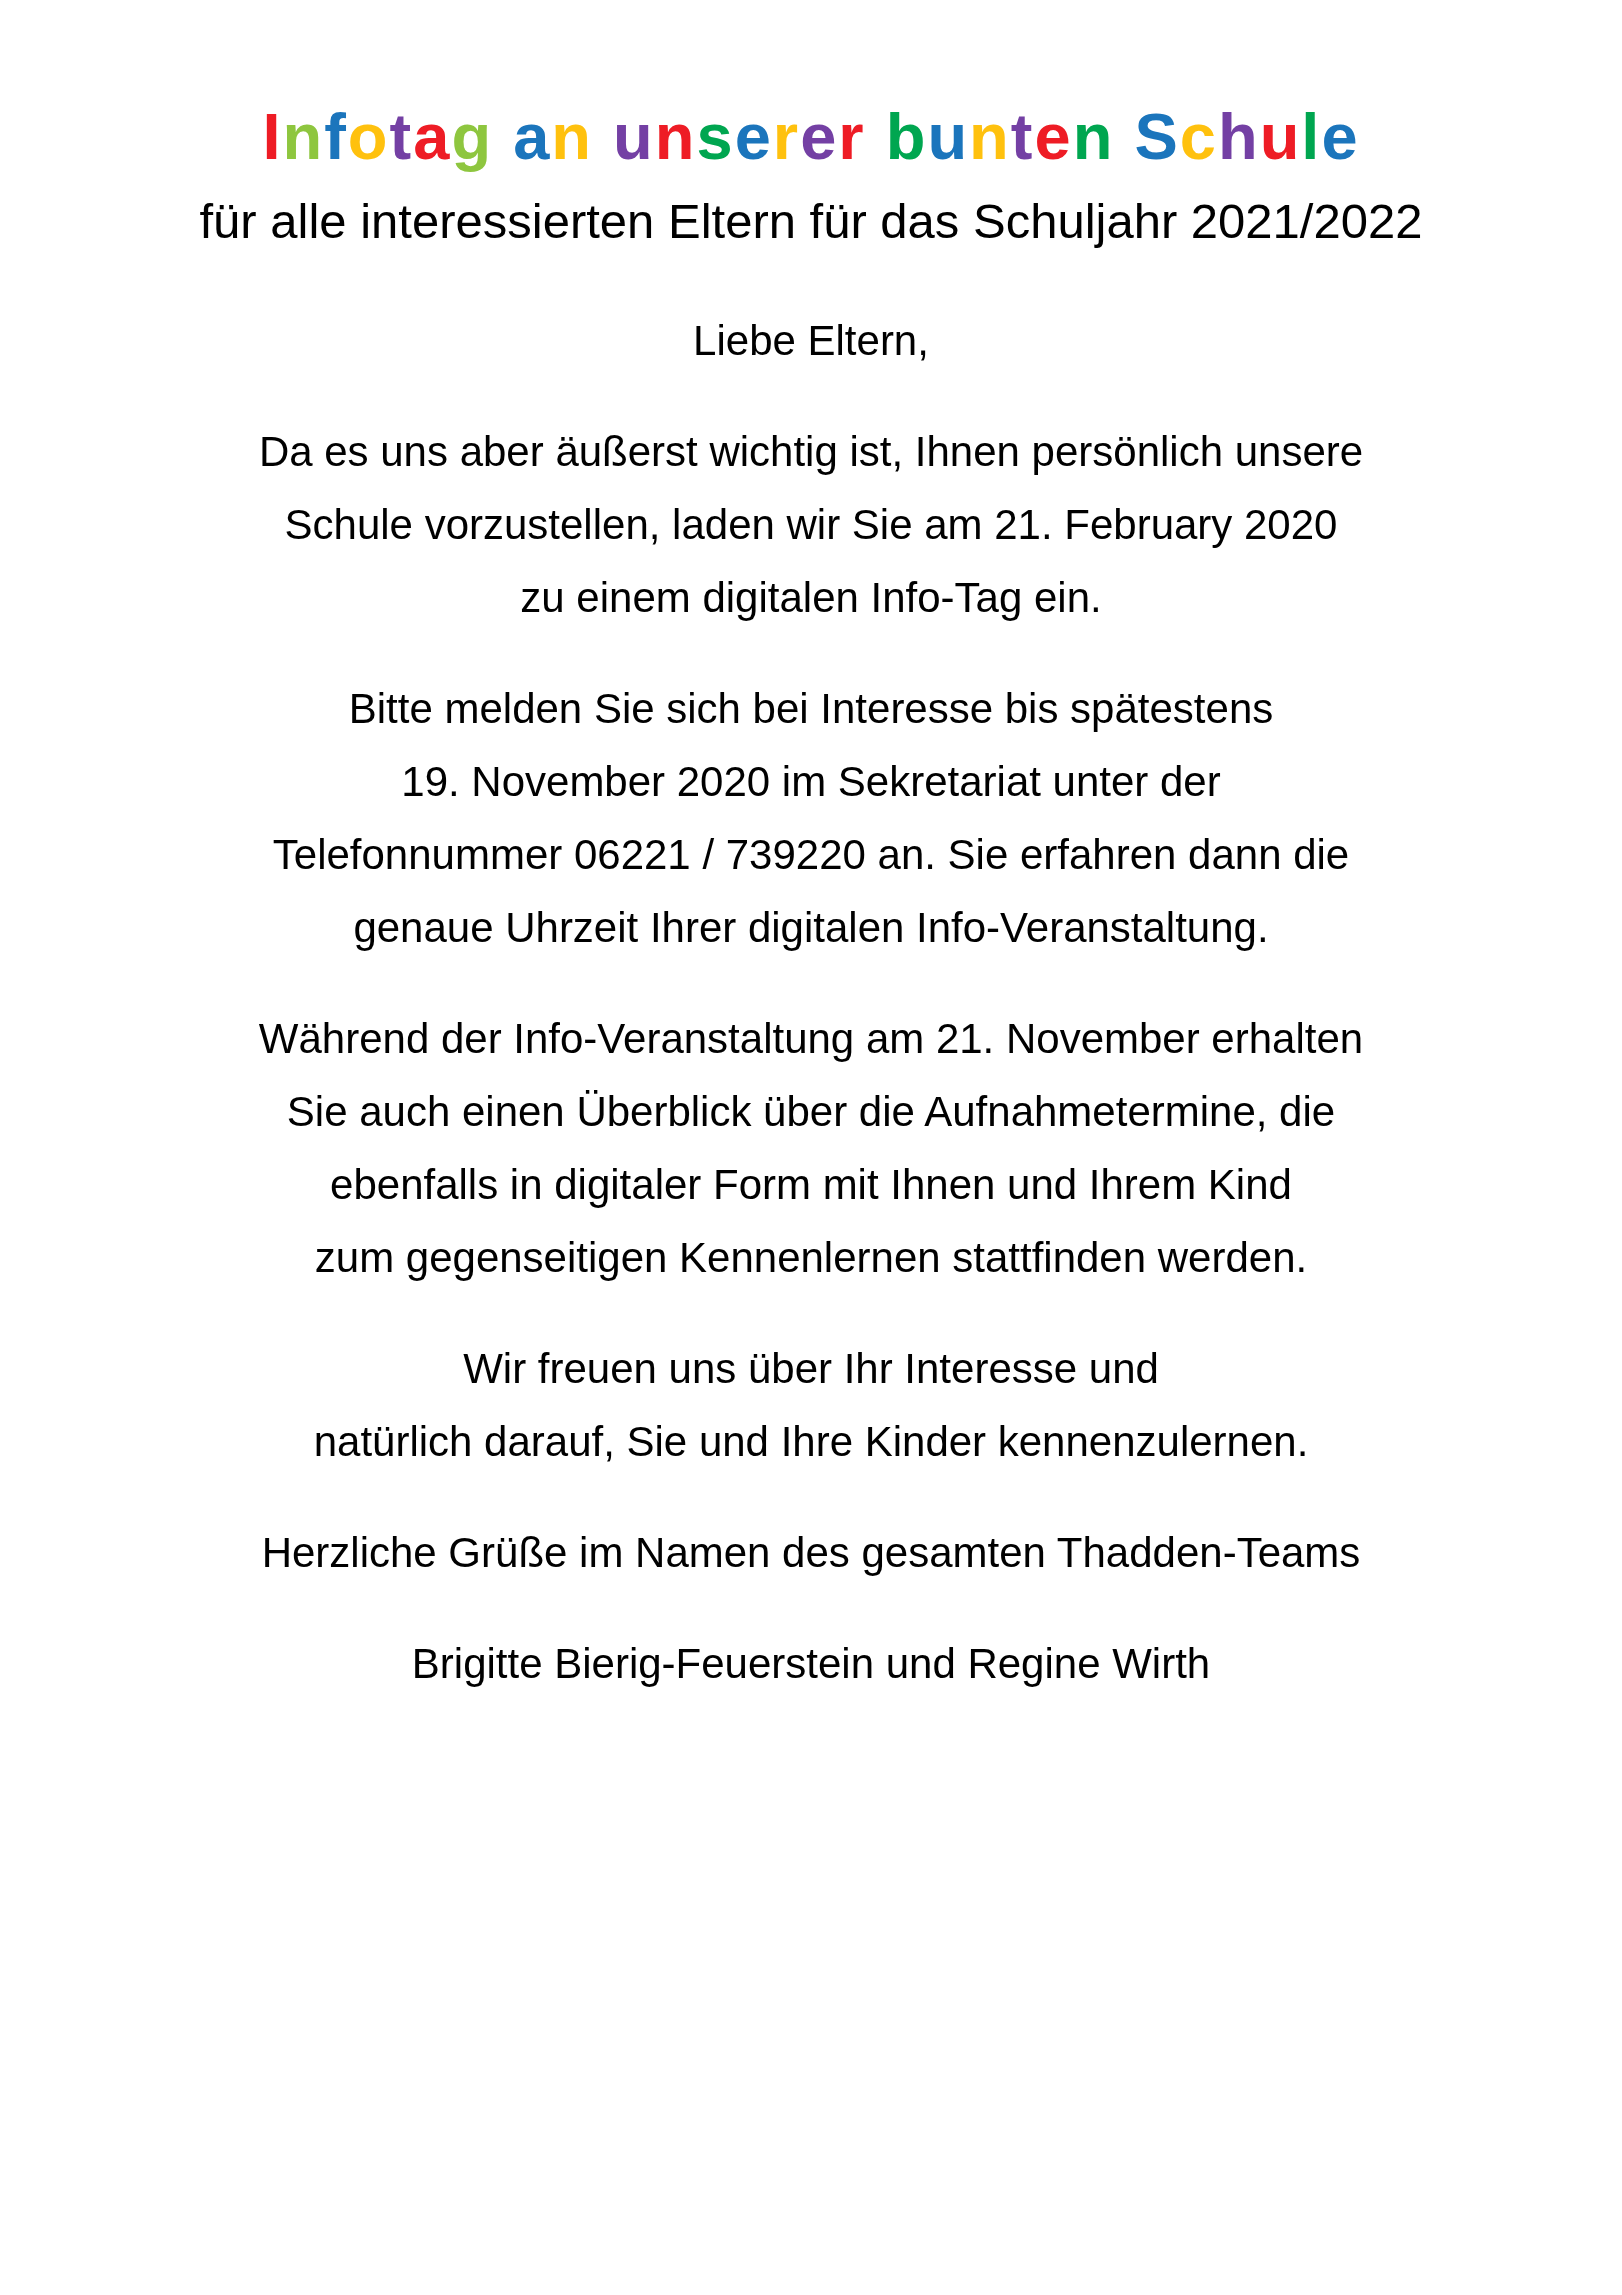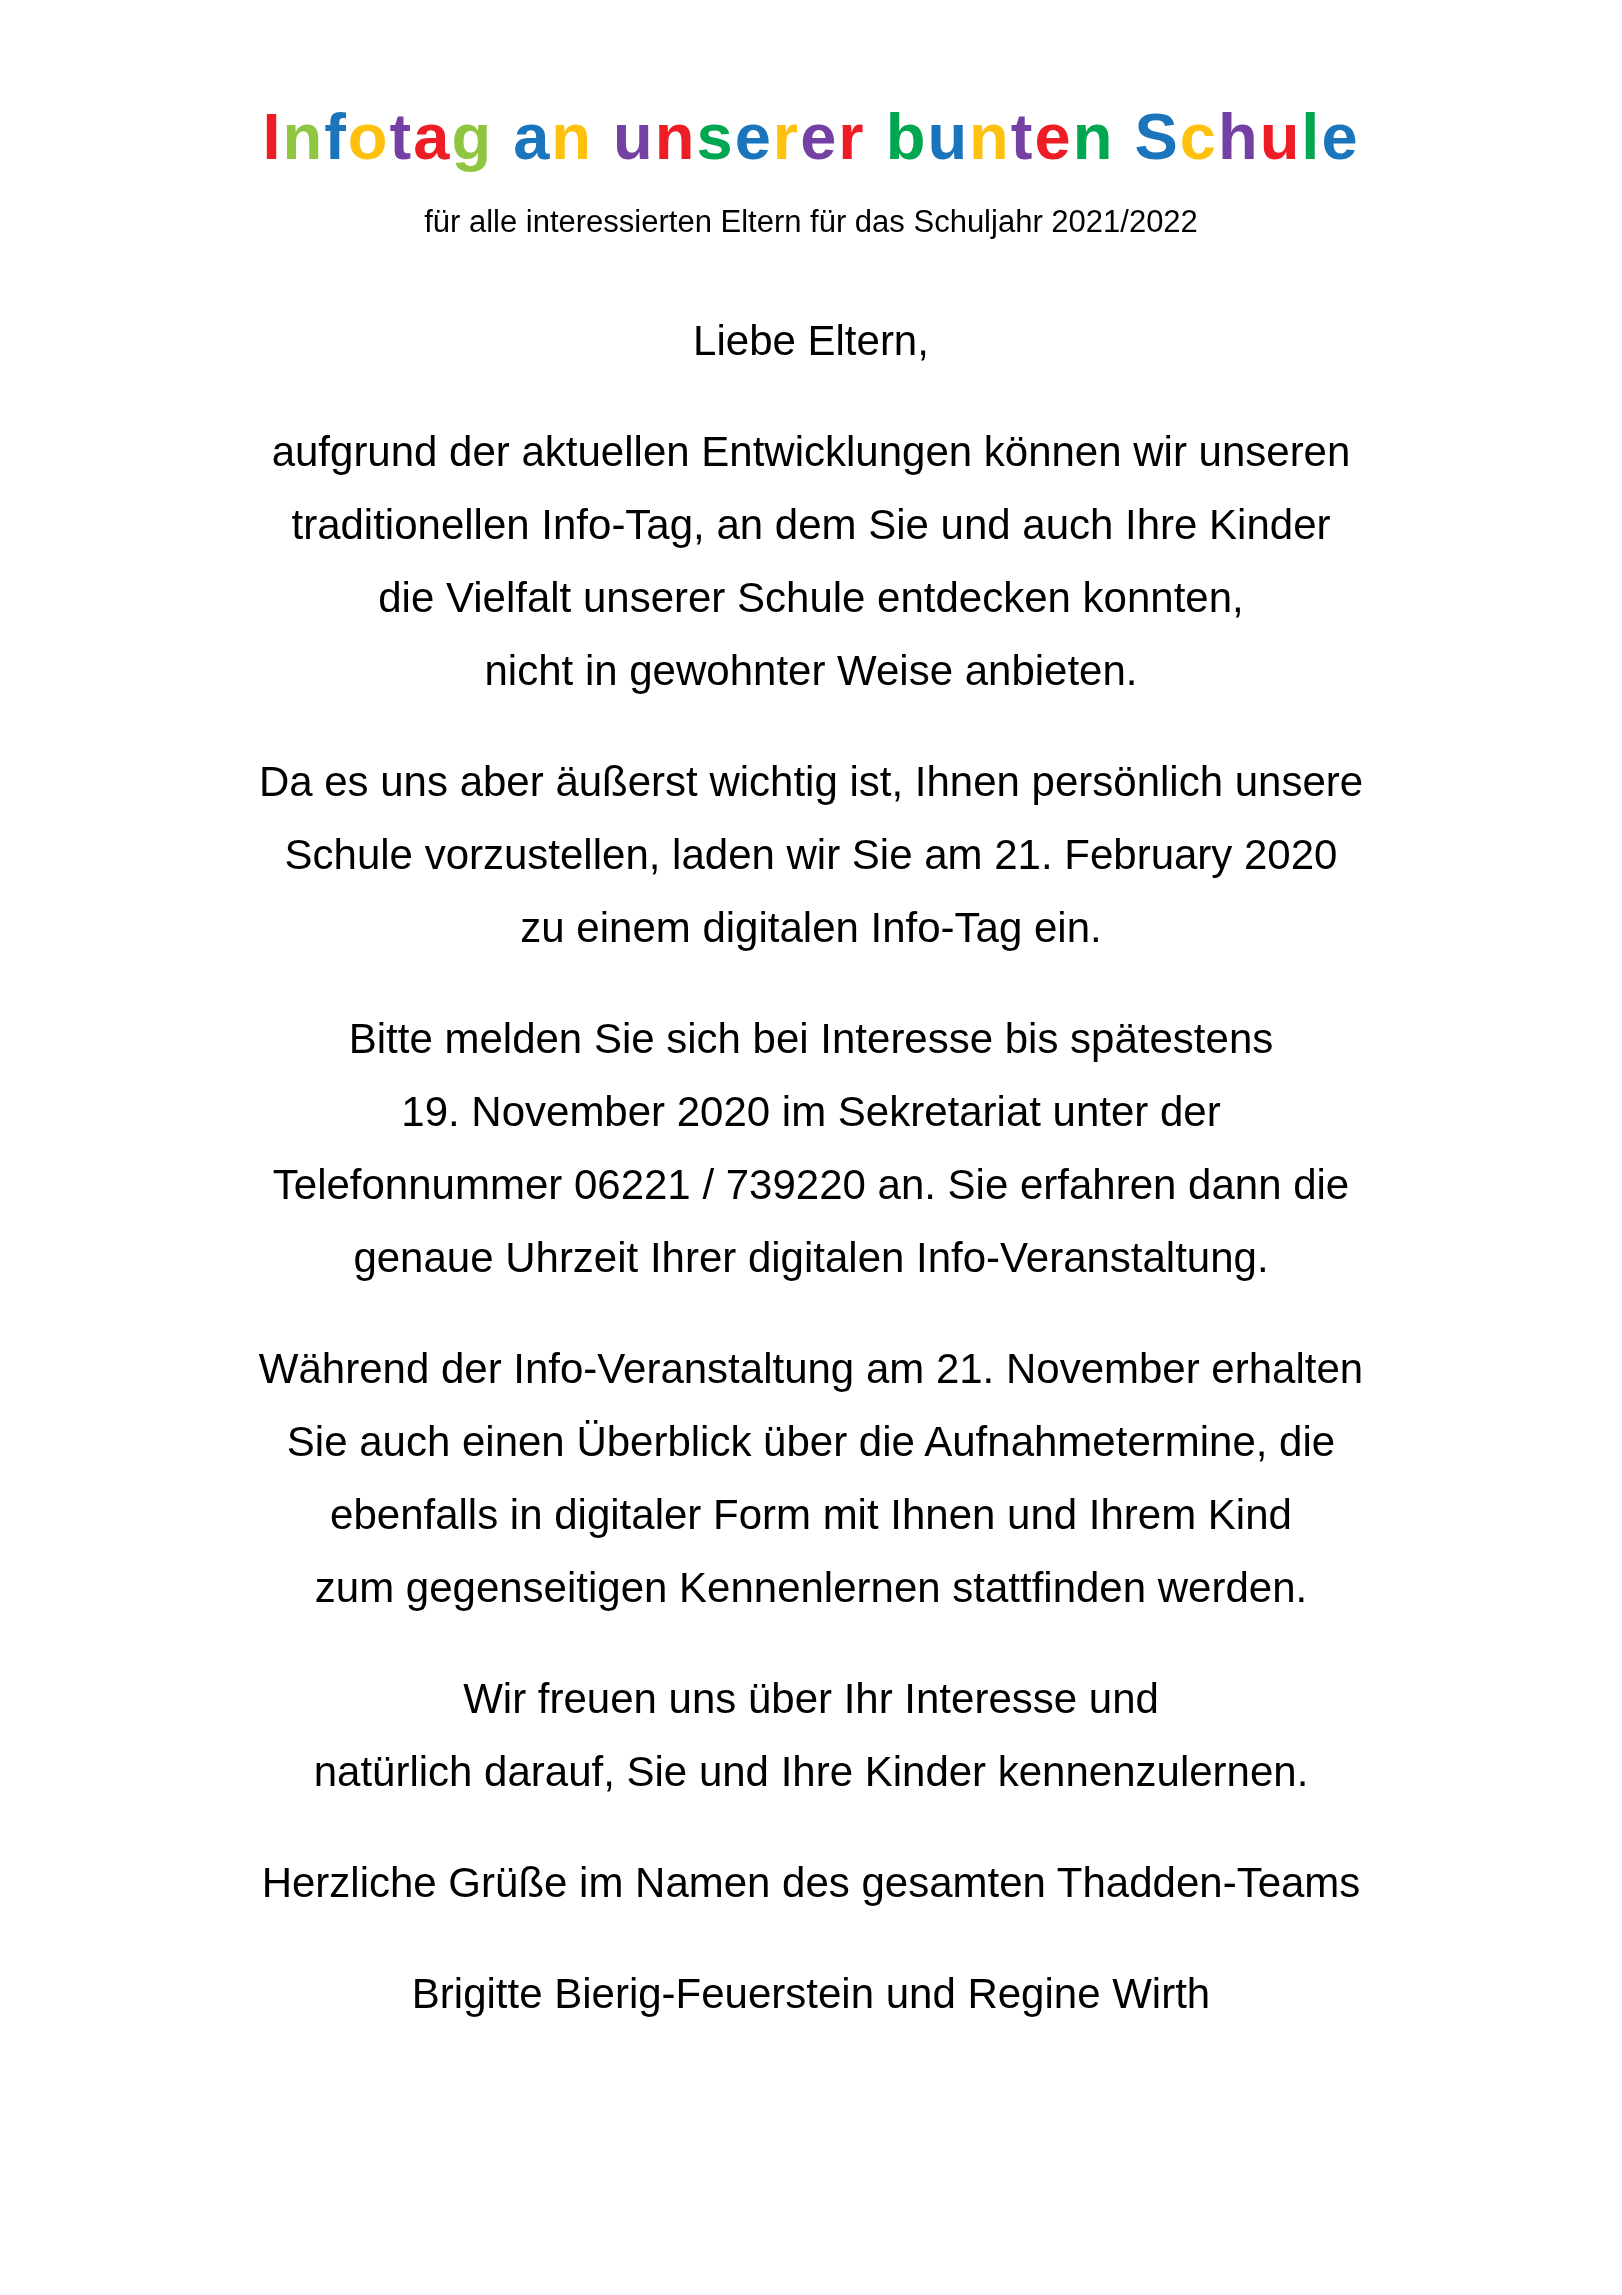--- a/index.html
+++ b/index.html
@@ -21,43 +21,39 @@
   }
   .title {
     margin: 0 0 9.2px 0;
     font-size: 65px;
     font-weight: bold;
     line-height: 1.2;
     letter-spacing: 2px;
     white-space: pre-wrap;
   }
   .subtitle {
-    font-size: 31px;
+    font-size: 49px;
     line-height: 73px;
     margin: 0 0 46px 0;
   }
   p.para {
     font-size: 42px;
     line-height: 73px;
     margin: 0 0 38px 0;
     white-space: pre-line;
   }
 </style>
 </head>
 <body>
 
 <div class="page">
   <h1 class="title"><span style="color: rgb(238, 28, 37);">I</span><span style="color: rgb(142, 198, 63);">n</span><span style="color: rgb(27, 117, 188);">f</span><span style="color: rgb(255, 193, 14);">o</span><span style="color: rgb(116, 64, 164);">t</span><span style="color: rgb(238, 28, 37);">a</span><span style="color: rgb(142, 198, 63);">g</span><span> </span><span style="color: rgb(27, 117, 188);">a</span><span style="color: rgb(255, 193, 14);">n</span><span> </span><span style="color: rgb(116, 64, 164);">u</span><span style="color: rgb(238, 28, 37);">n</span><span style="color: rgb(0, 166, 80);">s</span><span style="color: rgb(27, 117, 188);">e</span><span style="color: rgb(255, 193, 14);">r</span><span style="color: rgb(116, 64, 164);">e</span><span style="color: rgb(238, 28, 37);">r</span><span> </span><span style="color: rgb(0, 166, 80);">b</span><span style="color: rgb(27, 117, 188);">u</span><span style="color: rgb(255, 193, 14);">n</span><span style="color: rgb(116, 64, 164);">t</span><span style="color: rgb(238, 28, 37);">e</span><span style="color: rgb(0, 166, 80);">n</span><span> </span><span style="color: rgb(27, 117, 188);">S</span><span style="color: rgb(255, 193, 14);">c</span><span style="color: rgb(116, 64, 164);">h</span><span style="color: rgb(238, 28, 37);">u</span><span style="color: rgb(0, 166, 80);">l</span><span style="color: rgb(27, 117, 188);">e</span></h1>
   <div class="subtitle">für alle interessierten Eltern für das Schuljahr 2021/2022</div>
 
   <p class="para">Liebe Eltern,</p>
-  <p class="para">aufgrund der aktuellen Entwicklungen können wir unseren
-traditionellen Info-Tag, an dem Sie und auch Ihre Kinder
-die Vielfalt unserer Schule entdecken konnten,
-nicht in gewohnter Weise anbieten.</p>
   <p class="para">Da es uns aber äußerst wichtig ist, Ihnen persönlich unsere
 Schule vorzustellen, laden wir Sie am 21. February 2020
 zu einem digitalen Info-Tag ein.</p>
   <p class="para">Bitte melden Sie sich bei Interesse bis spätestens
 19. November 2020 im Sekretariat unter der
 Telefonnummer 06221 / 739220 an. Sie erfahren dann die
 genaue Uhrzeit Ihrer digitalen Info-Veranstaltung.</p>
   <p class="para">Während der Info-Veranstaltung am 21. November erhalten
 Sie auch einen Überblick über die Aufnahmetermine, die
 ebenfalls in digitaler Form mit Ihnen und Ihrem Kind

